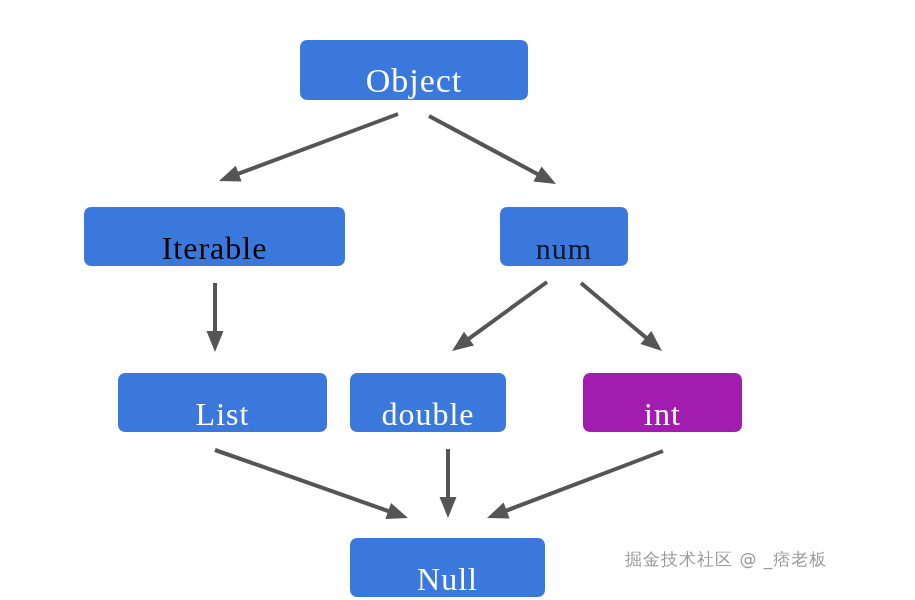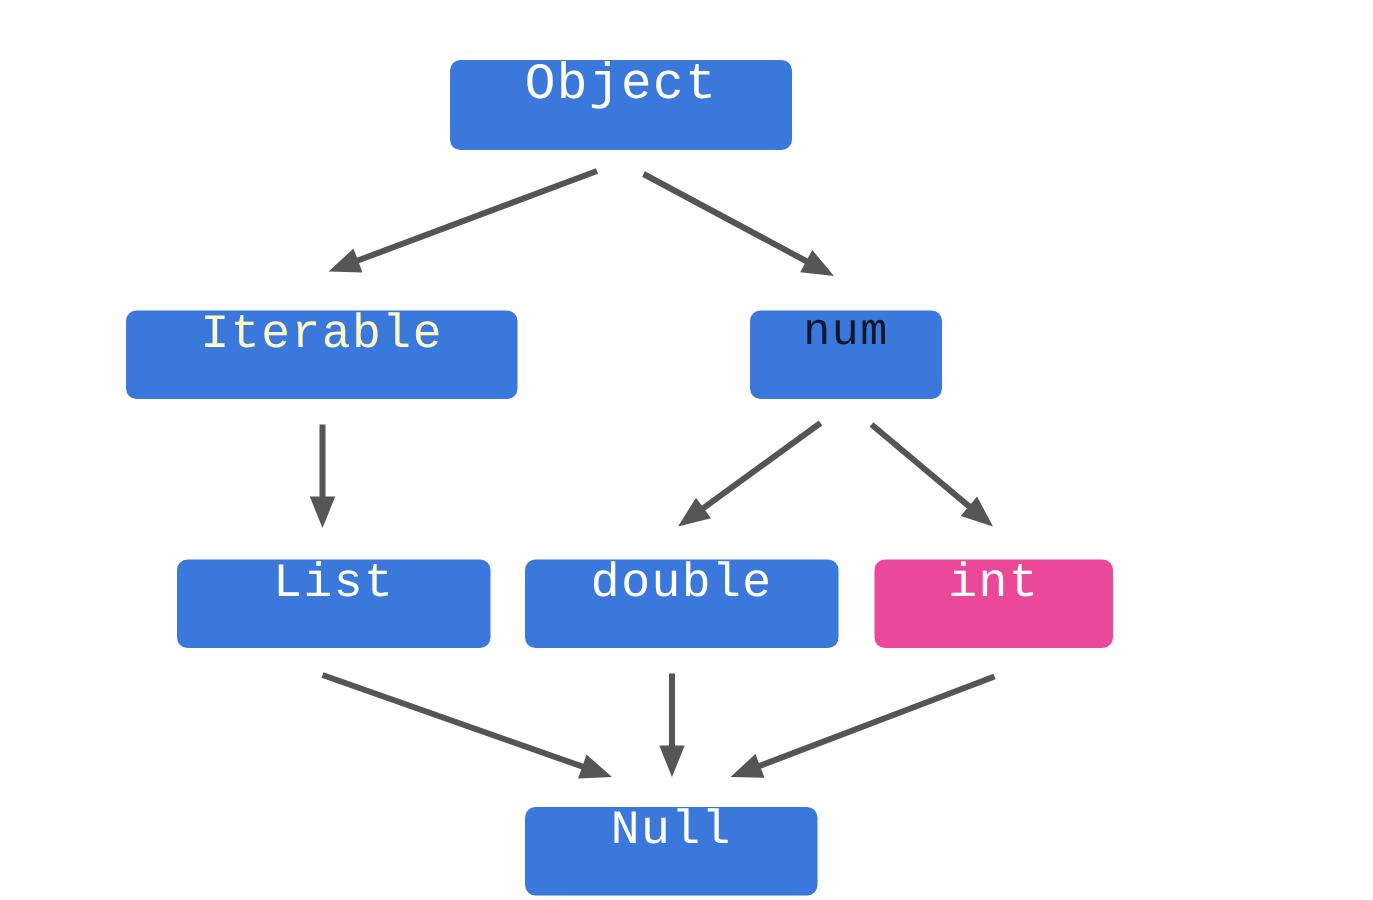--- a/index.html
+++ b/index.html
@@ -26,23 +26,23 @@
     height: 600px;
     pointer-events: none;
   }
   .node {
     position: absolute;
     box-sizing: border-box;
     background: #3b78dc;
     border-radius: 7px;
     color: #ffffff;
     display: flex;
-    align-items: flex-start;
+    align-items: flex-end;
     justify-content: center;
-    font-family: Liberation Mono, monospace;
+    font-family: Liberation Serif, serif;
     letter-spacing: 1px;
     white-space: nowrap;
     user-select: none;
   }
   .node-label {
     display: block;
     line-height: 1;
     padding-bottom: 2px;
   }
   .watermark {
@@ -92,34 +92,35 @@
       <g>
         <line x1="663" y1="451" x2="503.8222929169033" y2="511.5960589464061" stroke="#555555" stroke-width="4" stroke-linecap="butt"></line>
         <polygon points="487,518 503.60192512774563,502.5848748933806 509.65009167836206,518.472595981567" fill="#555555"></polygon>
       </g>
     </svg>
 
   <div id="node-layer">
       <div class="node" style="left: 300px; top: 40px; width: 228px; height: 60px; background: rgb(59, 120, 220); color: rgb(255, 255, 255); font-size: 34px;">
         <span class="node-label">Object</span>
       </div>
-      <div class="node" style="left: 84px; top: 207px; width: 261px; height: 59px; background: rgb(59, 120, 220); color: #fef9c3; font-size: 32px;">
+      <div class="node" style="left: 84px; top: 207px; width: 261px; height: 59px; background: rgb(59, 120, 220); color: #000000; font-size: 32px;">
         <span class="node-label">Iterable</span>
       </div>
       <div class="node" style="left: 500px; top: 207px; width: 128px; height: 59px; background: rgb(59, 120, 220); color: #0f172a; font-size: 30px;">
         <span class="node-label">num</span>
       </div>
       <div class="node" style="left: 118px; top: 373px; width: 209px; height: 59px; background: rgb(59, 120, 220); color: rgb(255, 255, 255); font-size: 32px;">
         <span class="node-label">List</span>
       </div>
-      <div class="node" style="left: 350px; top: 373px; width: 209px; height: 59px; background: rgb(59, 120, 220); color: rgb(255, 255, 255); font-size: 32px;">
+      <div class="node" style="left: 350px; top: 373px; width: 156px; height: 59px; background: rgb(59, 120, 220); color: rgb(255, 255, 255); font-size: 32px;">
         <span class="node-label">double</span>
       </div>
-      <div class="node" style="left: 583px; top: 373px; width: 159px; height: 59px; background: #ec4899; color: rgb(255, 255, 255); font-size: 32px;">
+      <div class="node" style="left: 583px; top: 373px; width: 159px; height: 59px; background: #a21caf; color: rgb(255, 255, 255); font-size: 32px;">
         <span class="node-label">int</span>
       </div>
       <div class="node" style="left: 350px; top: 538px; width: 195px; height: 59px; background: rgb(59, 120, 220); color: rgb(255, 255, 255); font-size: 32px;">
         <span class="node-label">Null</span>
       </div>
     </div>
 
+  <div class="watermark" style="left: 625px; top: 548px; color: rgb(154, 154, 154);">掘金技术社区 @ _痞老板</div>
 
 </div>
 
 </body></html>

